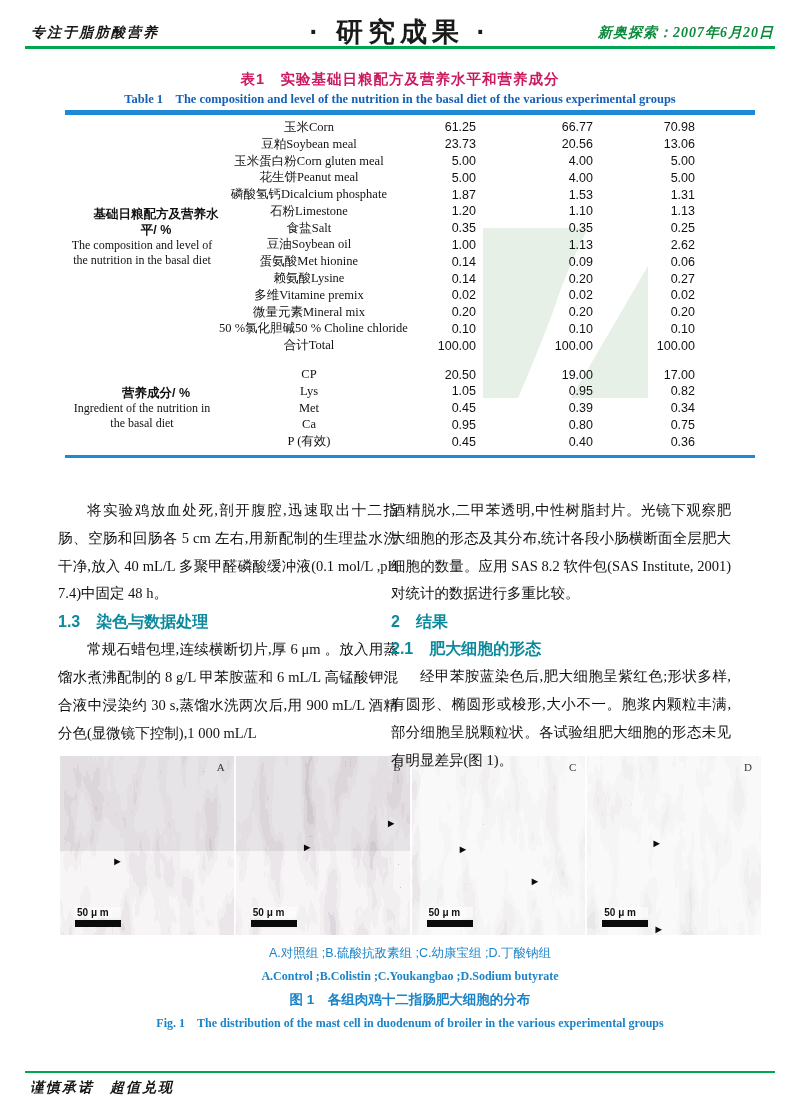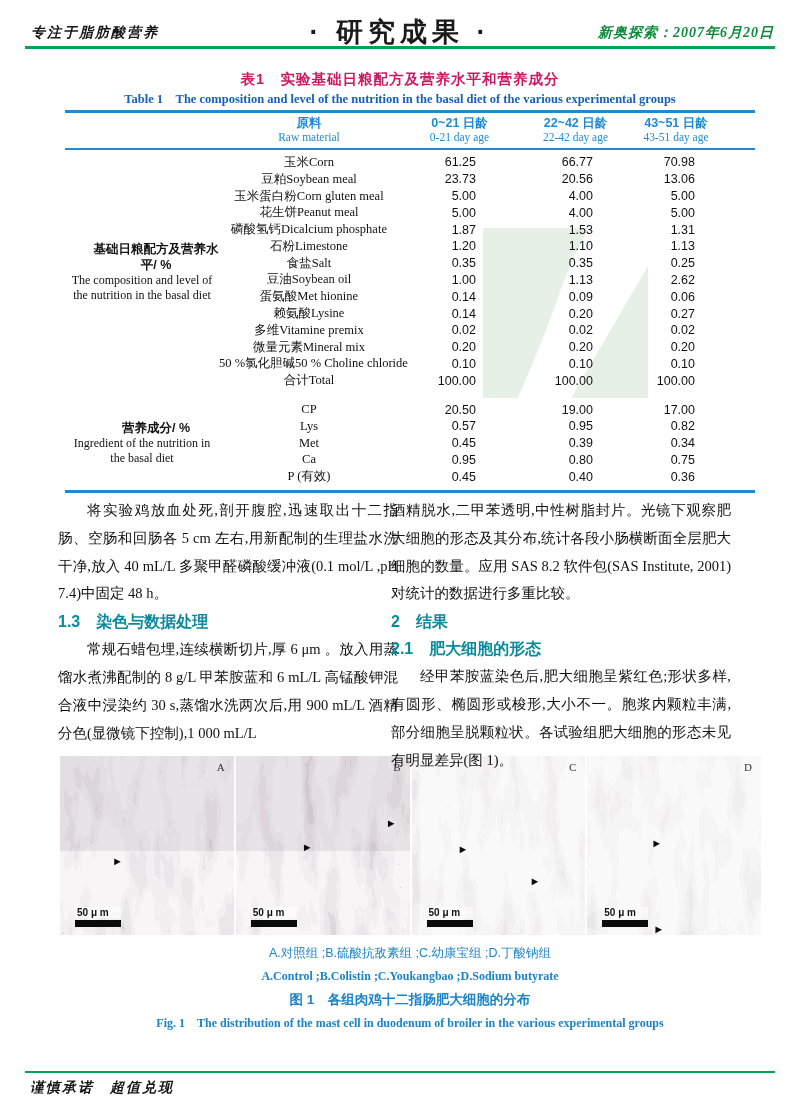--- a/index.html
+++ b/index.html
@@ -87,38 +87,20 @@
   <svg class="wm" width="165" height="170" viewBox="0 0 165 170">
     <rect width="165" height="170" fill="#e6f0e7"></rect>
     <path d="M105,0 H165 V38 L88,170 H35 Q60,112 72,78 Q82,46 105,0 Z" fill="#ffffff"></path>
   </svg>
 
   <div class="tbl-title-zh">表1　实验基础日粮配方及营养水平和营养成分</div>
   <div class="tbl-title-en">Table 1　The composition and level of the nutrition in the basal diet of the various experimental groups</div>
 
   <div class="tbl">
     <div class="rule-thick"></div>
-    <div class="thead">
-        <div class="th thname">
-          <div class="th-zh">原料</div>
-          <div class="th-en">Raw material</div>
-        </div>
-        <div class="th hc1">
-          <div class="th-zh">0~21 日龄</div>
-          <div class="th-en">0-21 day age</div>
-        </div>
-        <div class="th hc2">
-          <div class="th-zh">22~42 日龄</div>
-          <div class="th-en">22-42 day age</div>
-        </div>
-        <div class="th hc3">
-          <div class="th-zh">43~51 日龄</div>
-          <div class="th-en">43-51 day age</div>
-        </div>
-      </div>
     <div class="rule-thin"></div>
     <div>
         <div class="tsec">
           <div class="tlabel">
             <div class="tlabel-zh">基础日粮配方及营养水平/ %</div>
             <div class="tlabel-en">The composition and level of the nutrition in the basal diet</div>
           </div>
           <div class="trows">
             <div class="trow">
               <div class="cname">玉米Corn</div>
@@ -213,21 +195,21 @@
           </div>
           <div class="trows">
             <div class="trow">
               <div class="cname">CP</div>
               <div class="cval vc1">20.50</div>
               <div class="cval vc2">19.00</div>
               <div class="cval vc3">17.00</div>
             </div>
             <div class="trow">
               <div class="cname">Lys</div>
-              <div class="cval vc1">0.57</div>
+              <div class="cval vc1">1.05</div>
               <div class="cval vc2">0.95</div>
               <div class="cval vc3">0.82</div>
             </div>
             <div class="trow">
               <div class="cname">Met</div>
               <div class="cval vc1">0.45</div>
               <div class="cval vc2">0.39</div>
               <div class="cval vc3">0.34</div>
             </div>
             <div class="trow">

